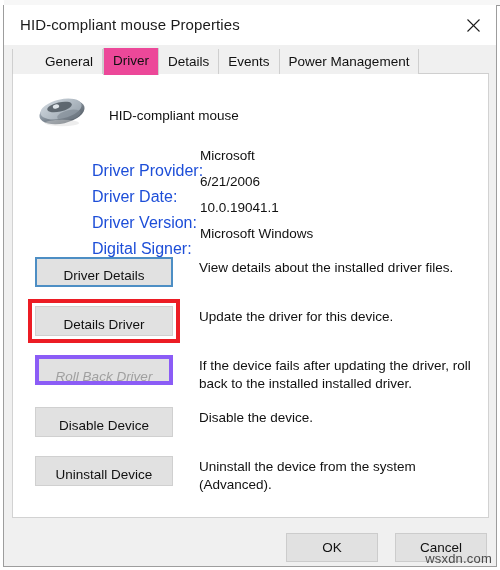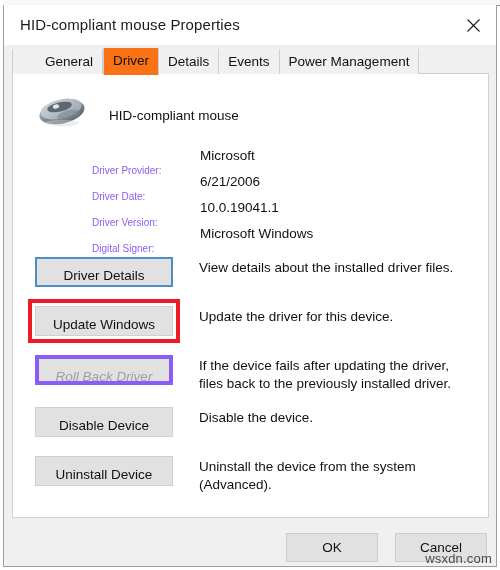--- a/index.html
+++ b/index.html
@@ -105,21 +105,21 @@
     font-size: 13.5px;
     color: #111111;
     background: #f0f0f0;
     border-right: 1px solid #cfcfcf;
     box-sizing: border-box;
     white-space: nowrap;
     cursor: default;
   }
   .tab:first-child { border-left: 1px solid #cfcfcf; padding-left: 32px; }
   .tab.active {
-    background: #f97316;
+    background: #ec4899;
     height: 27px;
     line-height: 26px;
     margin-bottom: -1px;
     border-left: 1px solid #cfcfcf;
     border-right: 1px solid #cfcfcf;
     z-index: 3;
   }
   .tabstrip-underline {
     position: absolute;
     left: 8px;
@@ -173,22 +173,22 @@
     top: 68px;
     width: 360px;
   }
   .info-row {
     display: flex;
     height: 26px;
     align-items: center;
   }
   .info-label {
     width: 108px;
-    font-size: 10px;
-    color: #8b5cf6;
+    font-size: 16px;
+    color: #1d4ed8;
     white-space: nowrap;
     margin-top: 31px;
   }
   .info-value {
     font-size: 13.5px;
     color: #111111;
     white-space: nowrap;
   }
 
   
@@ -366,28 +366,28 @@
       </div>
 
       <div class="actions">
 
         <div class="action-row">
           <button class="btn focused">Driver Details</button>
           <div class="desc">View details about the installed driver files.</div>
         </div>
 
         <div class="action-row">
-          <button class="btn">Update Windows</button>
+          <button class="btn">Details Driver</button>
           <div class="red-outline"></div>
           <div class="desc">Update the driver for this device.</div>
         </div>
 
         <div class="action-row tall">
           <button class="btn disabled" disabled="">Roll Back Driver</button>
-          <div class="desc">If the device fails after updating the driver, files back to the previously installed driver.</div>
+          <div class="desc">If the device fails after updating the driver, roll back to the installed installed driver.</div>
         </div>
 
         <div class="action-row">
           <button class="btn">Disable Device</button>
           <div class="desc">Disable the device.</div>
         </div>
 
         <div class="action-row">
           <button class="btn">Uninstall Device</button>
           <div class="desc">Uninstall the device from the system (Advanced).</div>

